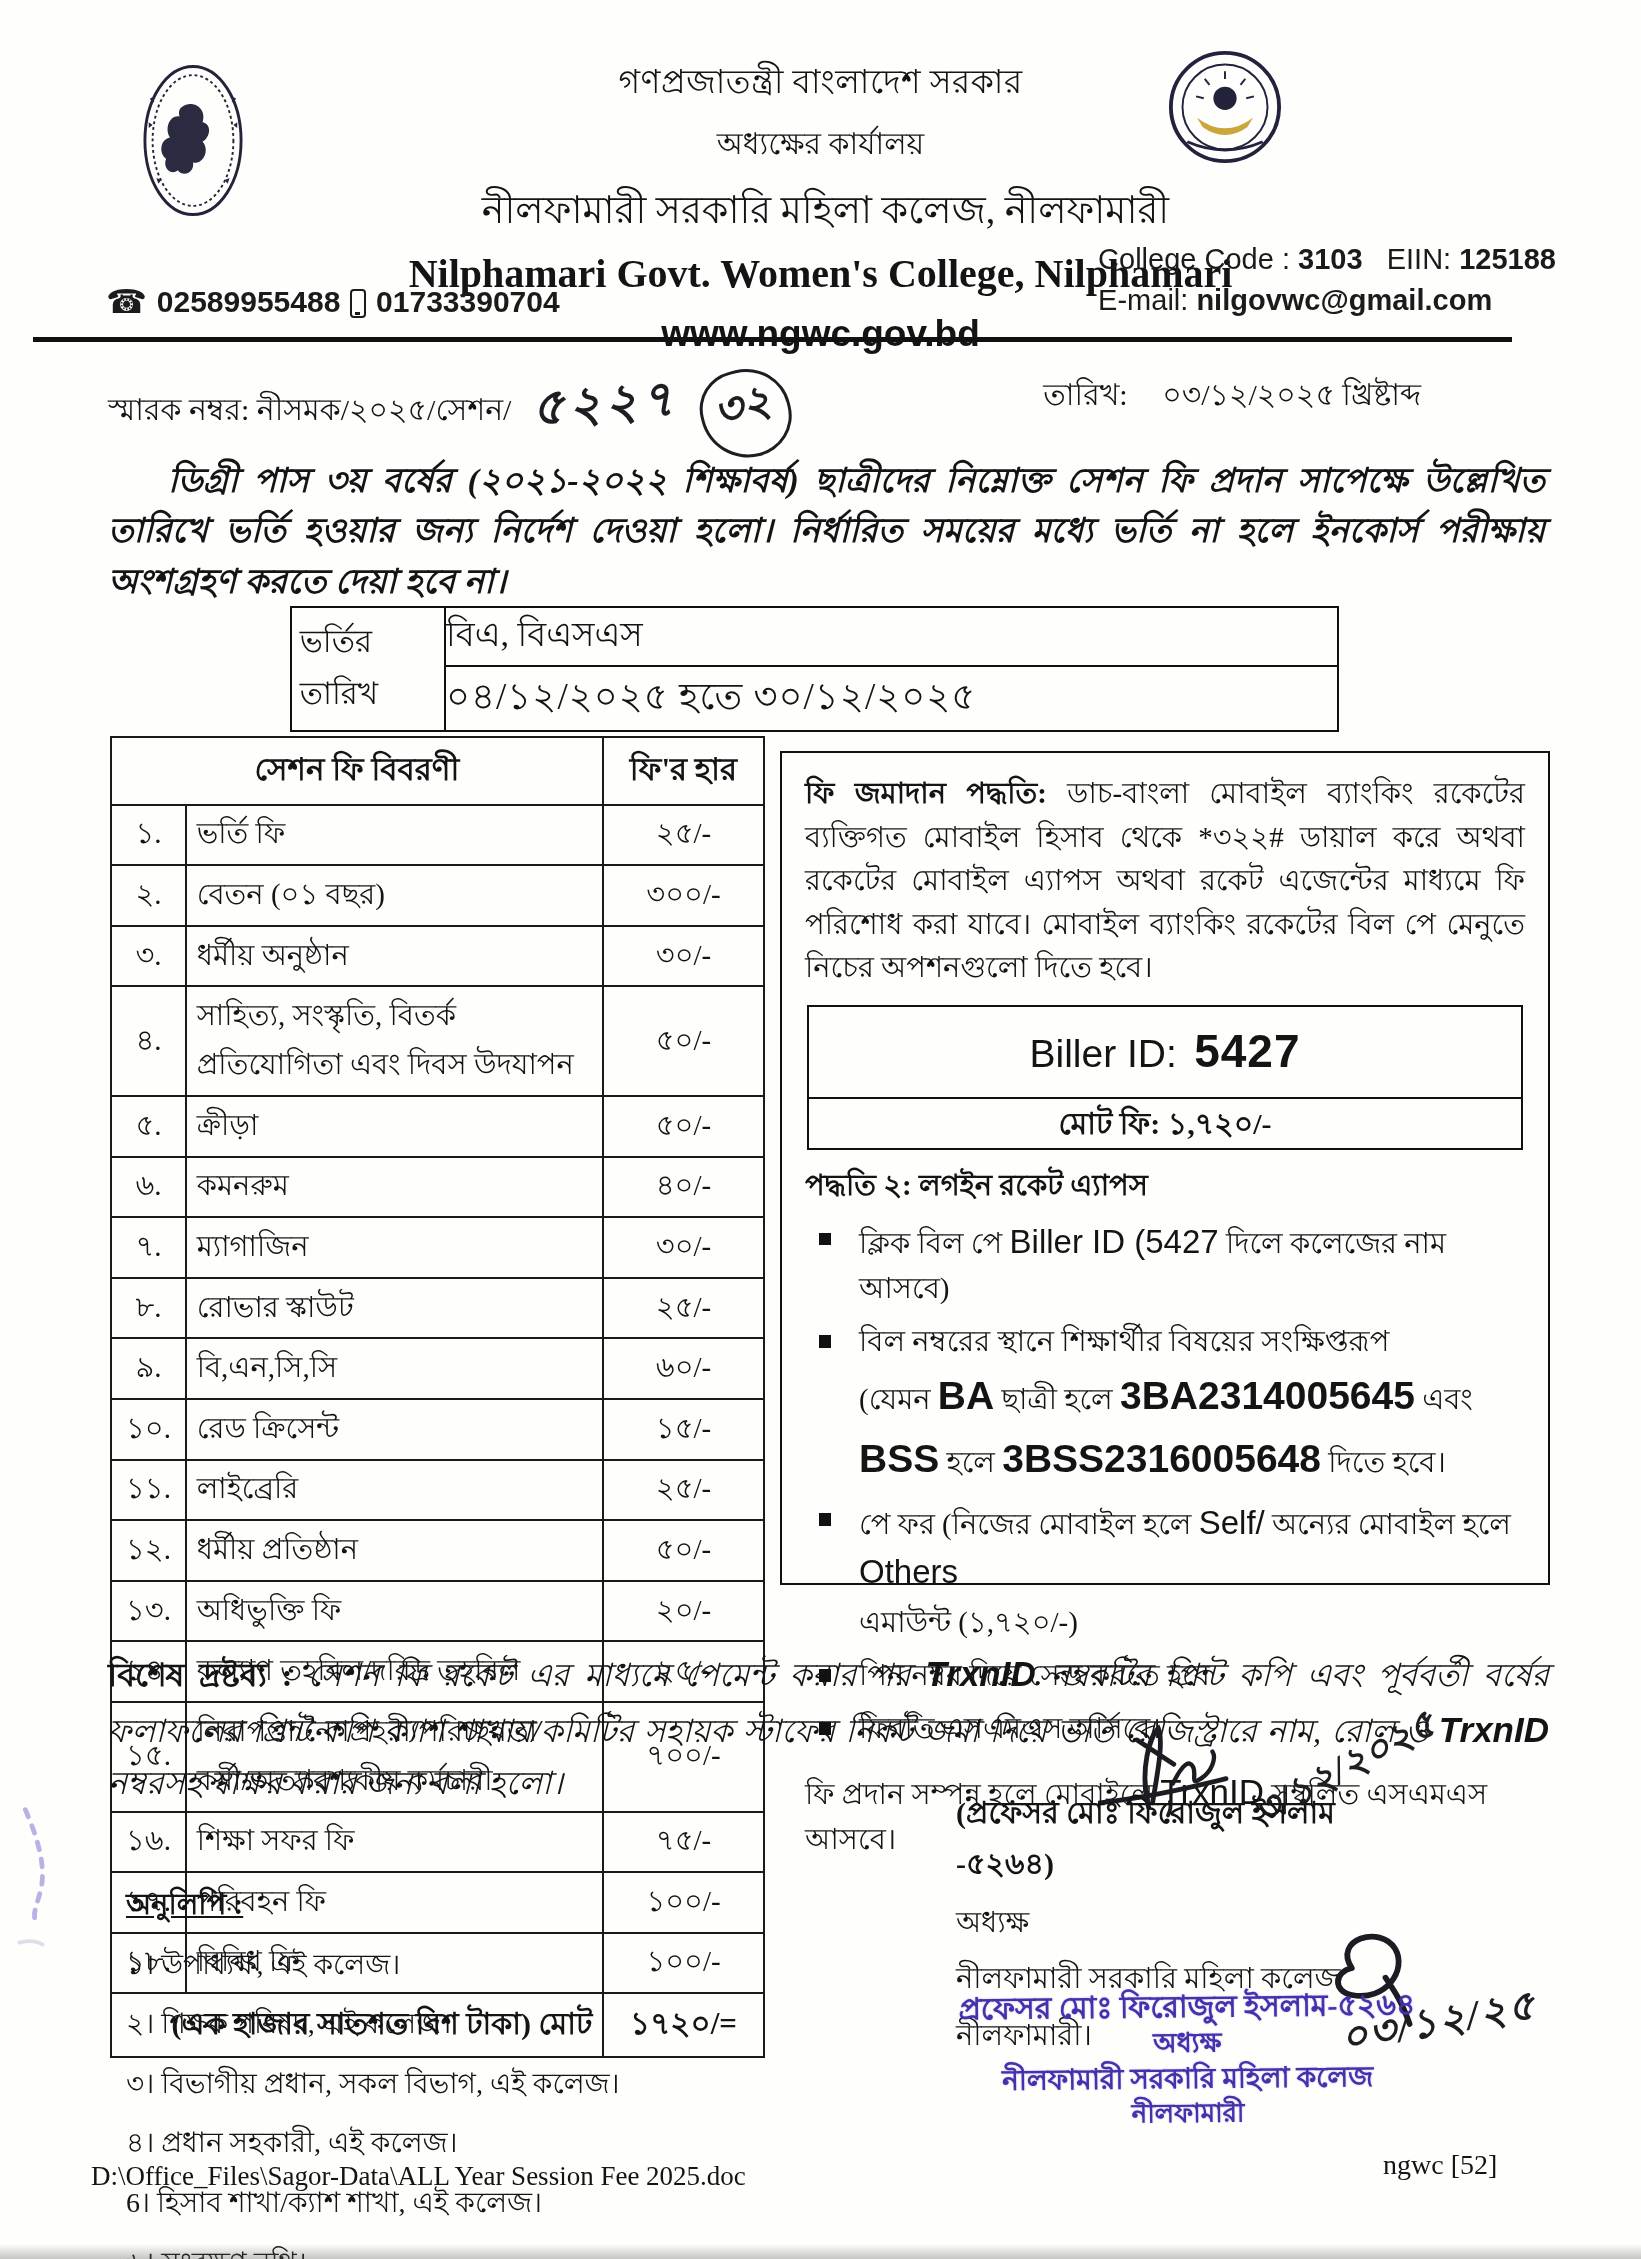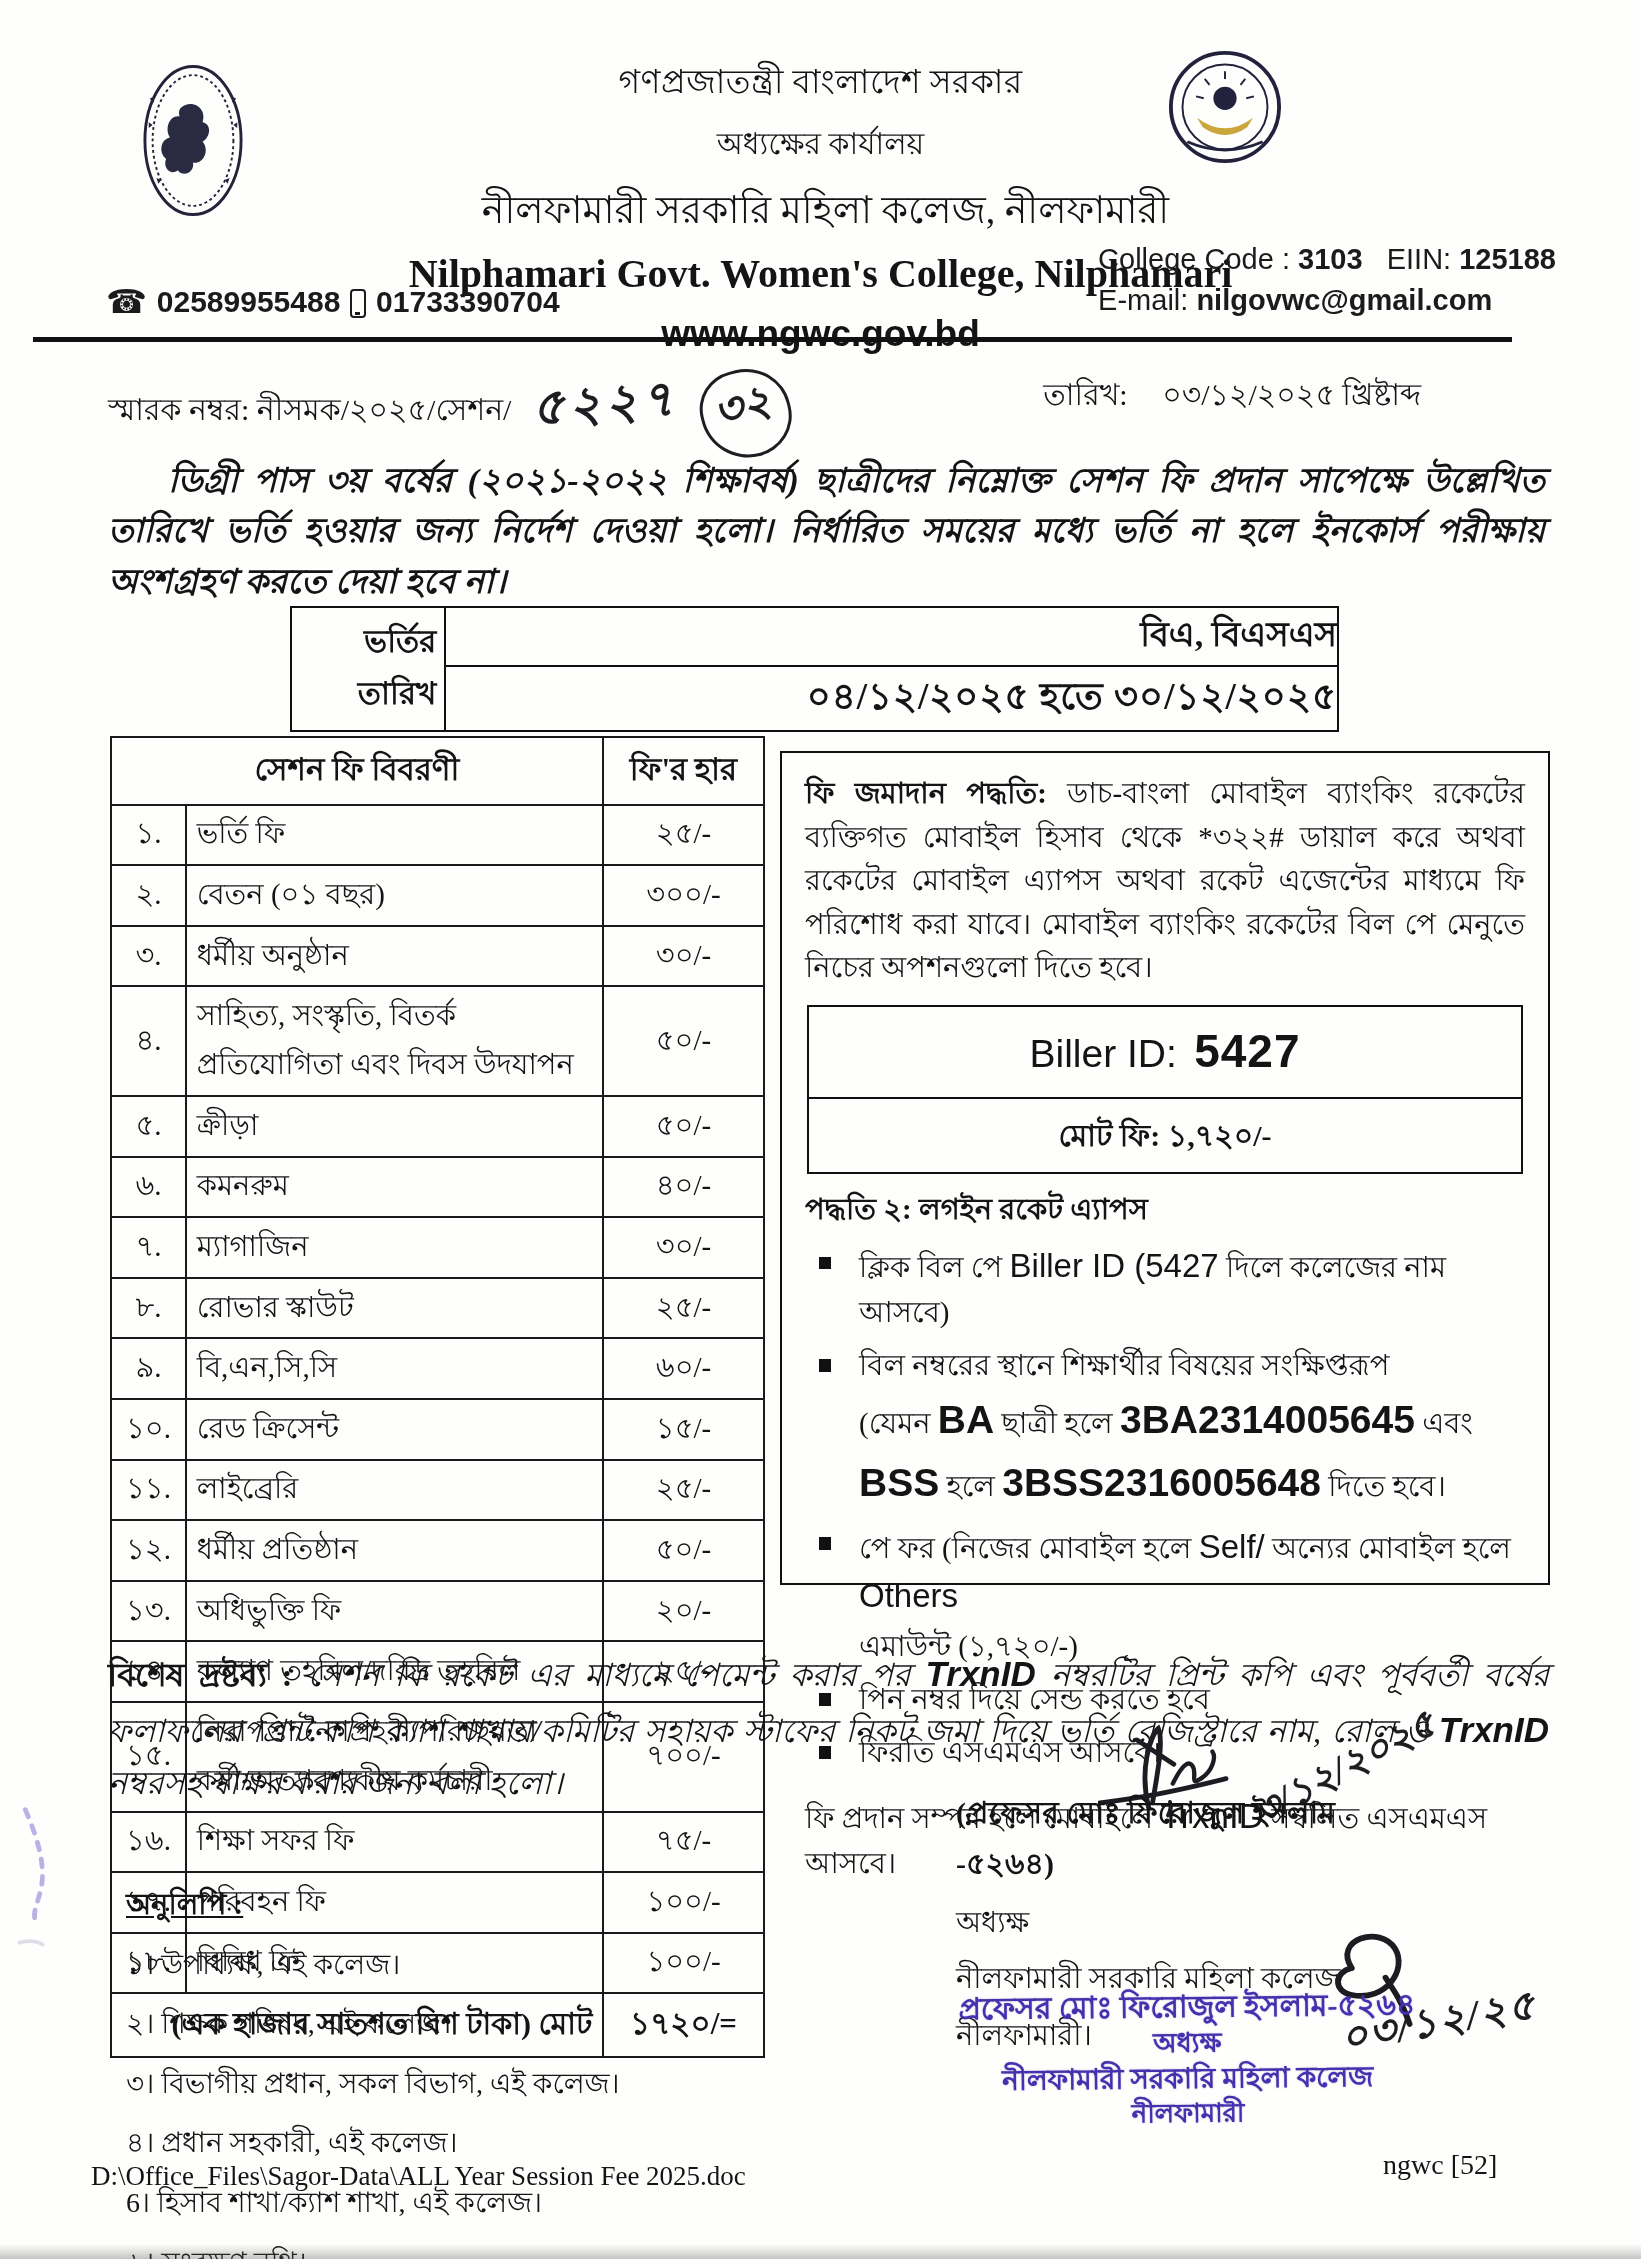--- a/index.html
+++ b/index.html
@@ -53,21 +53,21 @@
   .memo-date .lbl{ margin-right:27px; }
   
   .intro{
     position:absolute; left:108px; top:456px; width:1437px;
     font-size:34px; line-height:1.48; text-align:justify; text-indent:60px; font-weight:bold;font-style:italic;
   }
   
   .adm-table{
     position:absolute; left:290px; top:606px; width:1049px; border-collapse:collapse;
   }
-  .adm-table td{ border:2.9px solid #111; font-weight:bold; text-align:right; }
+  .adm-table td{ border:2.9px solid #111; font-weight:normal; text-align:left; }
   .adm-label{ width:154px; font-size:31px; padding:7.7px; }
   .adm-program{ font-size:34px; height:54px; }
   .adm-dates{ font-size:37px; height:58px; letter-spacing:1px; }
   
   .fee-table{
     position:absolute; left:110px; top:736px; width:655px; border-collapse:collapse;
     font-size:29px;
   }
   .fee-table th, .fee-table td{ border:2.4px solid #1a1a1a; padding:4.8px 9.7px; }
   .fee-table th{ font-size:31px; font-weight:bold; padding:6.8px 9.7px; }
@@ -81,21 +81,21 @@
     border:2.9px solid #111; padding:19.3px 23px;
     font-size:29px; line-height:1.5;
   }
   .pay-intro{ text-align:justify; }
   .pay-intro .lead{ font-weight:bold; }
   .biller-box{ border:2.4px solid #111; margin:15.4px 1.9px 9.7px 1.9px; text-align:center; }
   .biller-row{
     padding:9.7px 0 11.6px 0; font-family:"Liberation Sans","DejaVu Sans",sans-serif; font-size:39px;
   }
   .biller-row .id{ font-weight:bold; font-size:46px; letter-spacing:1px; margin-left:17.4px; }
-  .biller-total{ border-top:2.4px solid #111; font-weight:bold; font-size:30px; padding:14px 0; }
+  .biller-total{ border-top:2.4px solid #111; font-weight:bold; font-size:30px; padding:2px 0; }
   .method2{ font-weight:bold; margin-top:13.5px; }
   .pay-bullets{ list-style:none; margin-top:5.8px; }
   .pay-bullets li{ position:relative; padding-left:54px; margin-top:9.7px; }
   .pay-bullets li::before{
     content:""; position:absolute; left:13.5px; top:15.4px; width:12.6px; height:12.6px; background:#111;
   }
   .latin-lg{ font-family:"Liberation Sans","DejaVu Sans",sans-serif; font-size:33px; }
   .code-b{ font-family:"Liberation Sans","DejaVu Sans",sans-serif; font-weight:bold; font-size:39px; }
   .sub-line{ padding-left:0; margin-top:3.9px; }
   .pay-closing{ margin-top:15.4px; }

